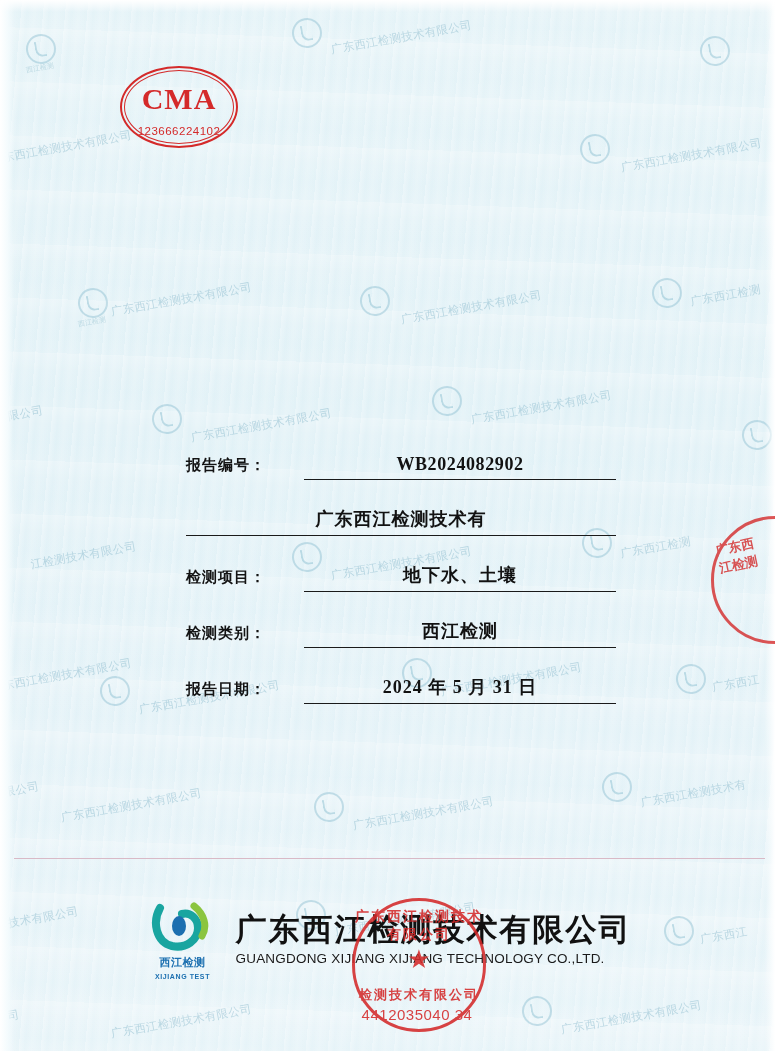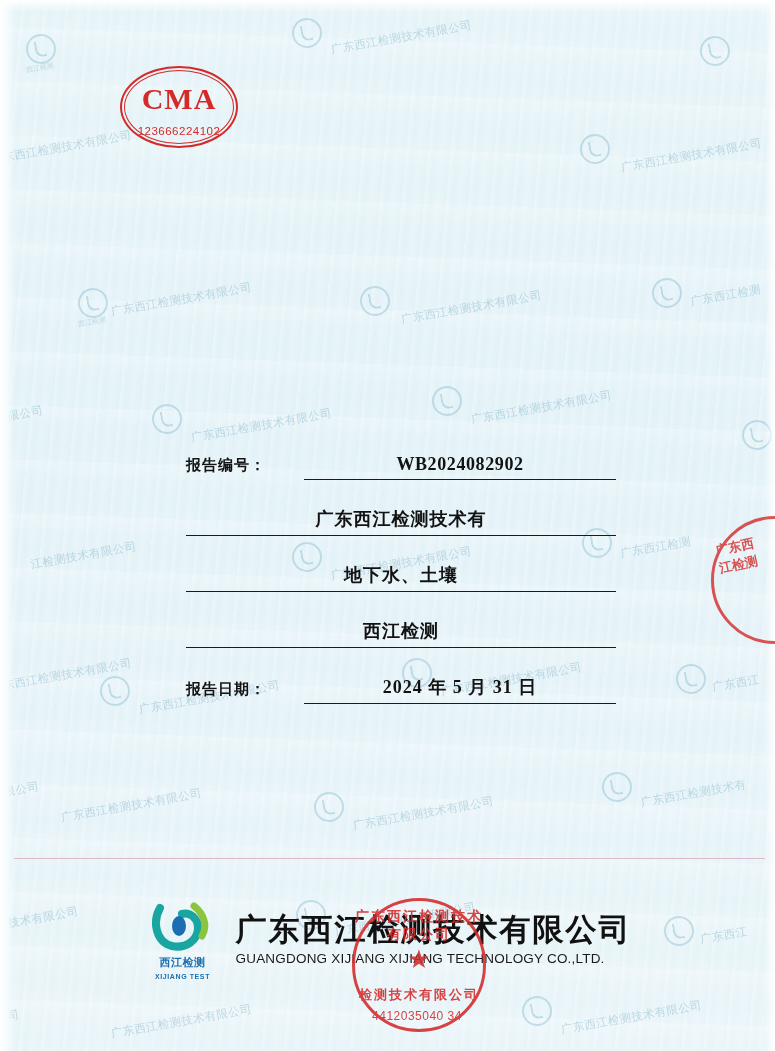--- a/index.html
+++ b/index.html
@@ -312,21 +312,21 @@
     font-weight: bold;
     font-size: 13px;
     color: #d42a2a;
     letter-spacing: 2px;
   }
   .round-stamp .code {
     position: absolute;
     left: 0; right: 4px; bottom: 9px;
     text-align: center;
     font-family: "Liberation Sans", sans-serif;
-    font-size: 12px;
+    font-size: 15px;
     color: #d42a2a;
     letter-spacing: 0.5px;
   }
 
   
   .edge-stamp {
     position: absolute;
     right: -64px;
     top: 516px;
     width: 128px;
@@ -434,23 +434,25 @@
 
   <div class="fields">
     <div class="field-row">
       <div class="field-label">报告编号：</div>
       <div class="field-line latin">WB2024082902</div>
     </div>
     <div class="field-row">
       <div class="field-line">广东西江检测技术有</div>
     </div>
     <div class="field-row">
+      <div class="field-label">检测项目：</div>
       <div class="field-line">地下水、土壤</div>
     </div>
     <div class="field-row">
+      <div class="field-label">检测类别：</div>
       <div class="field-line">西江检测</div>
     </div>
     <div class="field-row">
       <div class="field-label">报告日期：</div>
       <div class="field-line">2024 年 5 月 31 日</div>
     </div>
   </div>
 
   <div class="edge-stamp">
     <div class="ring"></div>

